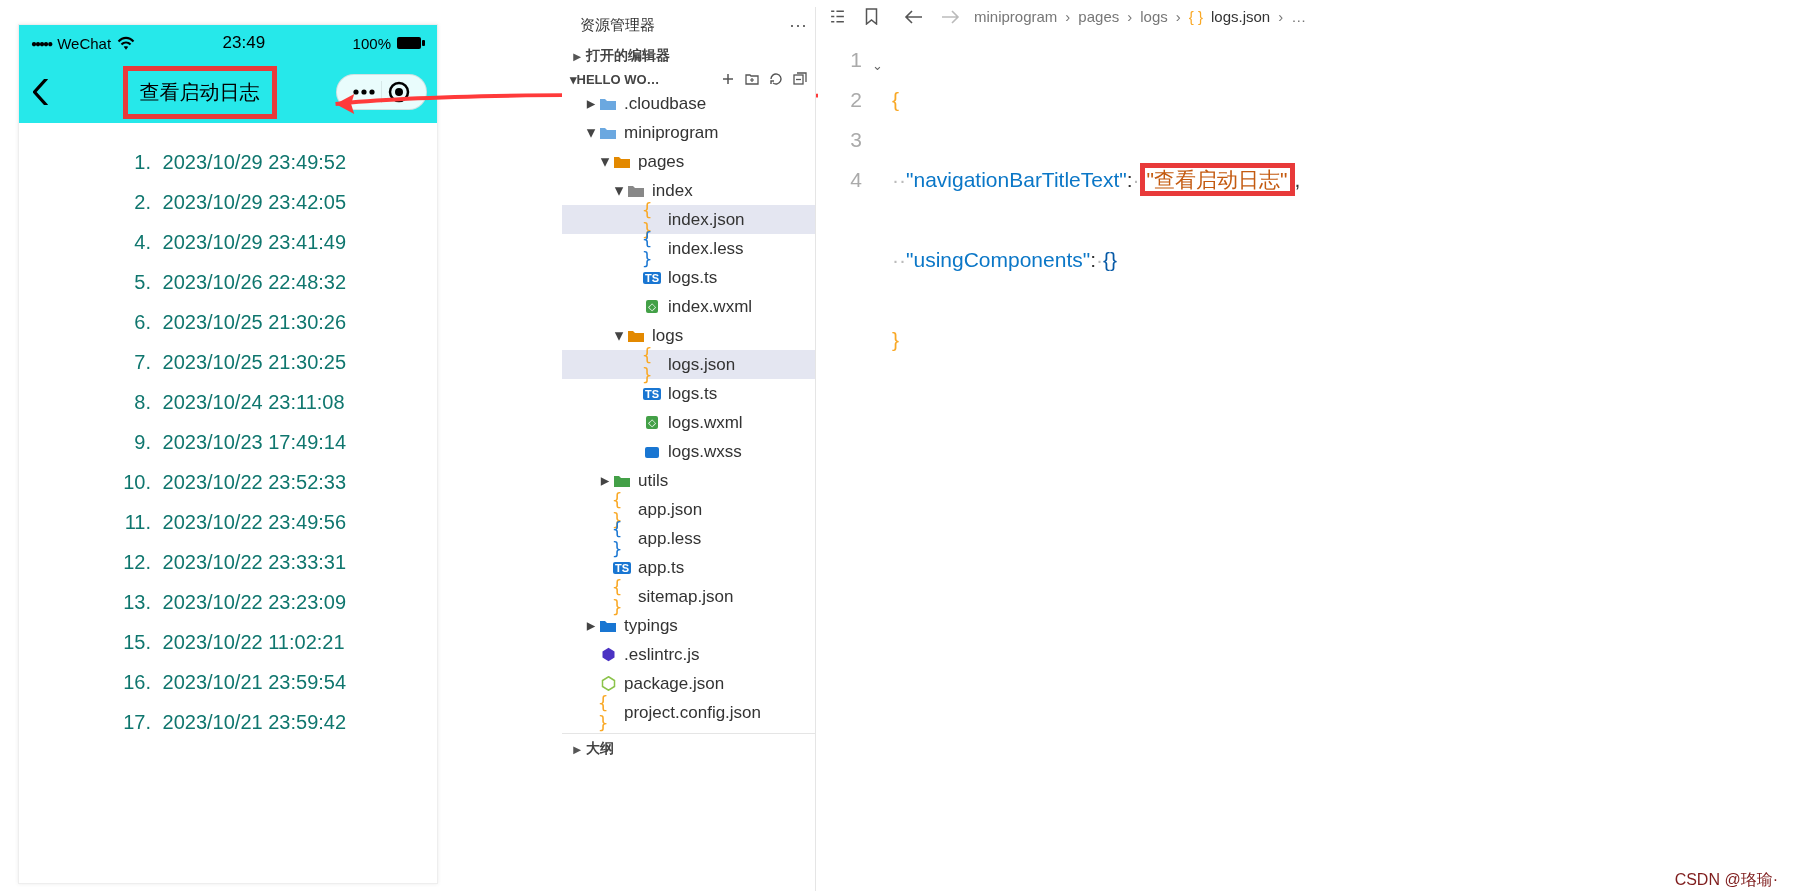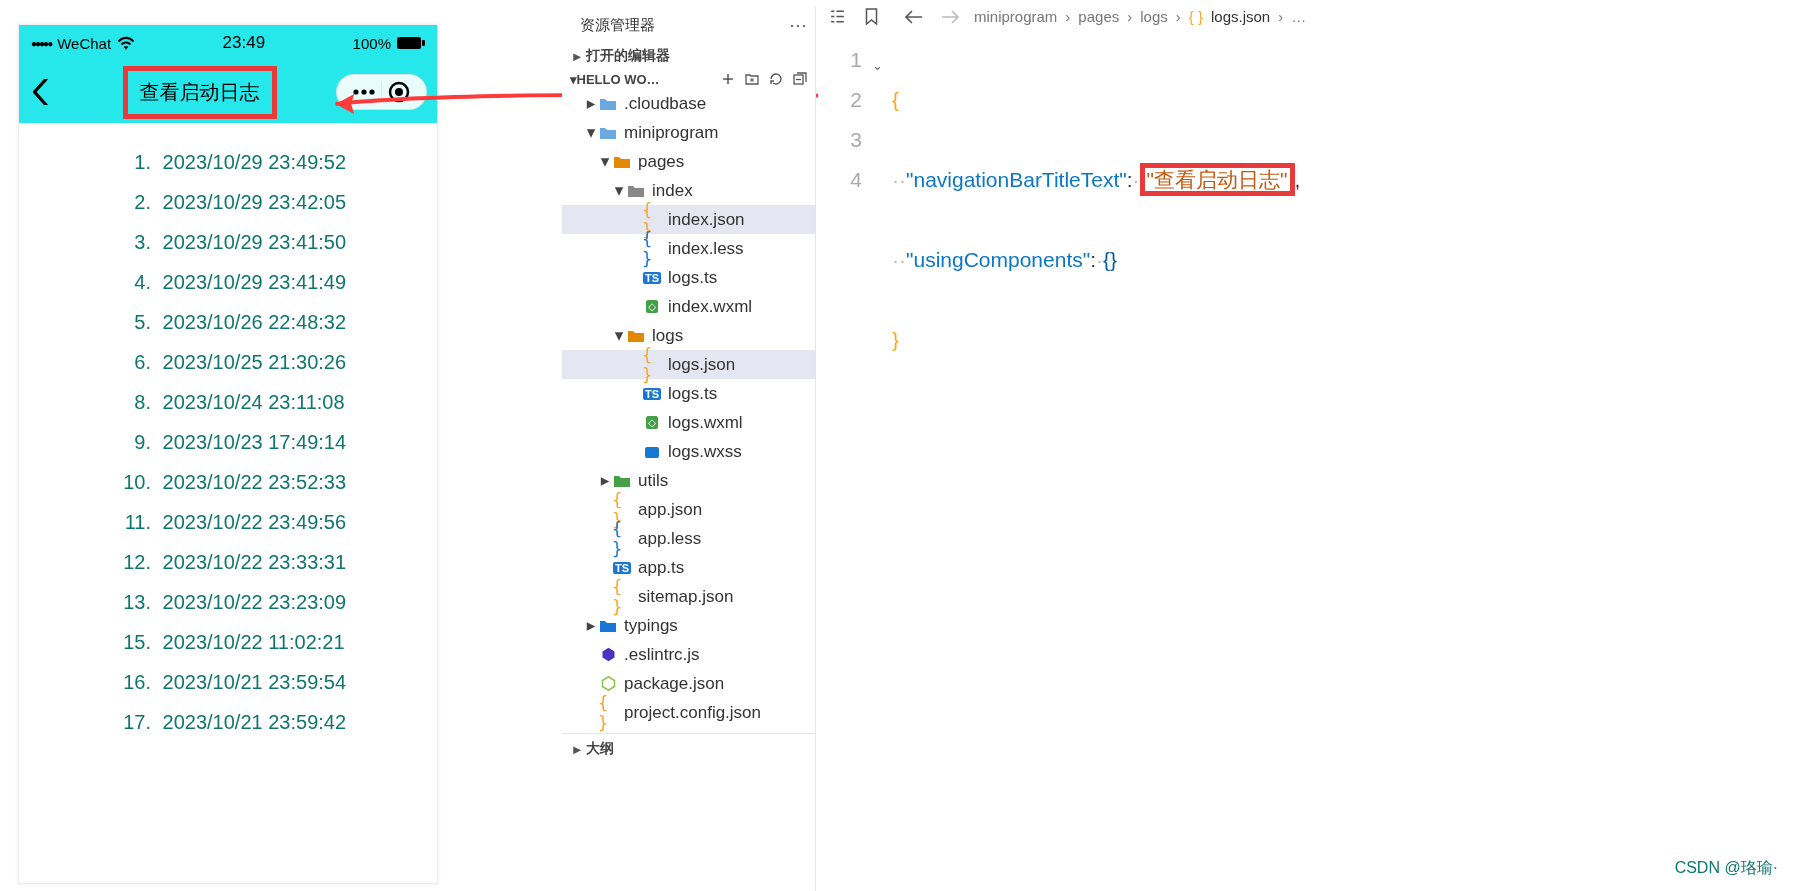--- a/index.html
+++ b/index.html
@@ -67,21 +67,21 @@
 .code { flex: 1; line-height: 40px; white-space: pre; }
 .c-brace { color: #f9a825; }
 .c-key { color: #0b77c7; }
 .c-str { color: #c45a10; }
 .c-norm { color: #333; }
 .c-empty { color: #0659a6; }
 .c-dots { color: #bbb; }
 .code .highlight-box { border: 5px solid #e83a3a; padding: 0 2px; }
 .gutter .collapse-chev { position: absolute; left: 54px; top: 12px; color: #666; font-size: 13px; }
 
-.watermark { position: absolute; right: 16px; bottom: 12px; color: #0f766e; font-size: 16px; }
+.watermark { position: absolute; right: 16px; bottom: 0; color: #7f1d1d; font-size: 16px; }
 </style>
 </head>
 <body>
 
 <div class="simulator">
   <div class="sim-statusbar">
     <div class="sb-left">
       <span class="sb-dots">●●●●●</span>
       <span>WeChat</span>
       <span class="sb-wifi">
@@ -128,24 +128,24 @@
             <circle cx="11" cy="11" r="4" fill="#000"></circle>
           </svg>
       </span>
     </div>
   </div>
 
   <div class="sim-body">
     <div id="sim-logs">
         <div class="sim-log"><span class="n">1.</span> 2023/10/29 23:49:52</div>
         <div class="sim-log"><span class="n">2.</span> 2023/10/29 23:42:05</div>
-        <div class="sim-log"><span class="n">3.</span> 2023/10/29 23:41:50</div>
         <div class="sim-log"><span class="n">4.</span> 2023/10/29 23:41:49</div>
         <div class="sim-log"><span class="n">5.</span> 2023/10/26 22:48:32</div>
         <div class="sim-log"><span class="n">6.</span> 2023/10/25 21:30:26</div>
+        <div class="sim-log"><span class="n">7.</span> 2023/10/25 21:30:25</div>
         <div class="sim-log"><span class="n">8.</span> 2023/10/24 23:11:08</div>
         <div class="sim-log"><span class="n">9.</span> 2023/10/23 17:49:14</div>
         <div class="sim-log"><span class="n">10.</span> 2023/10/22 23:52:33</div>
         <div class="sim-log"><span class="n">11.</span> 2023/10/22 23:49:56</div>
         <div class="sim-log"><span class="n">12.</span> 2023/10/22 23:33:31</div>
         <div class="sim-log"><span class="n">13.</span> 2023/10/22 23:23:09</div>
         <div class="sim-log"><span class="n">15.</span> 2023/10/22 11:02:21</div>
         <div class="sim-log"><span class="n">16.</span> 2023/10/21 23:59:54</div>
         <div class="sim-log"><span class="n">17.</span> 2023/10/21 23:59:42</div>
       </div>

